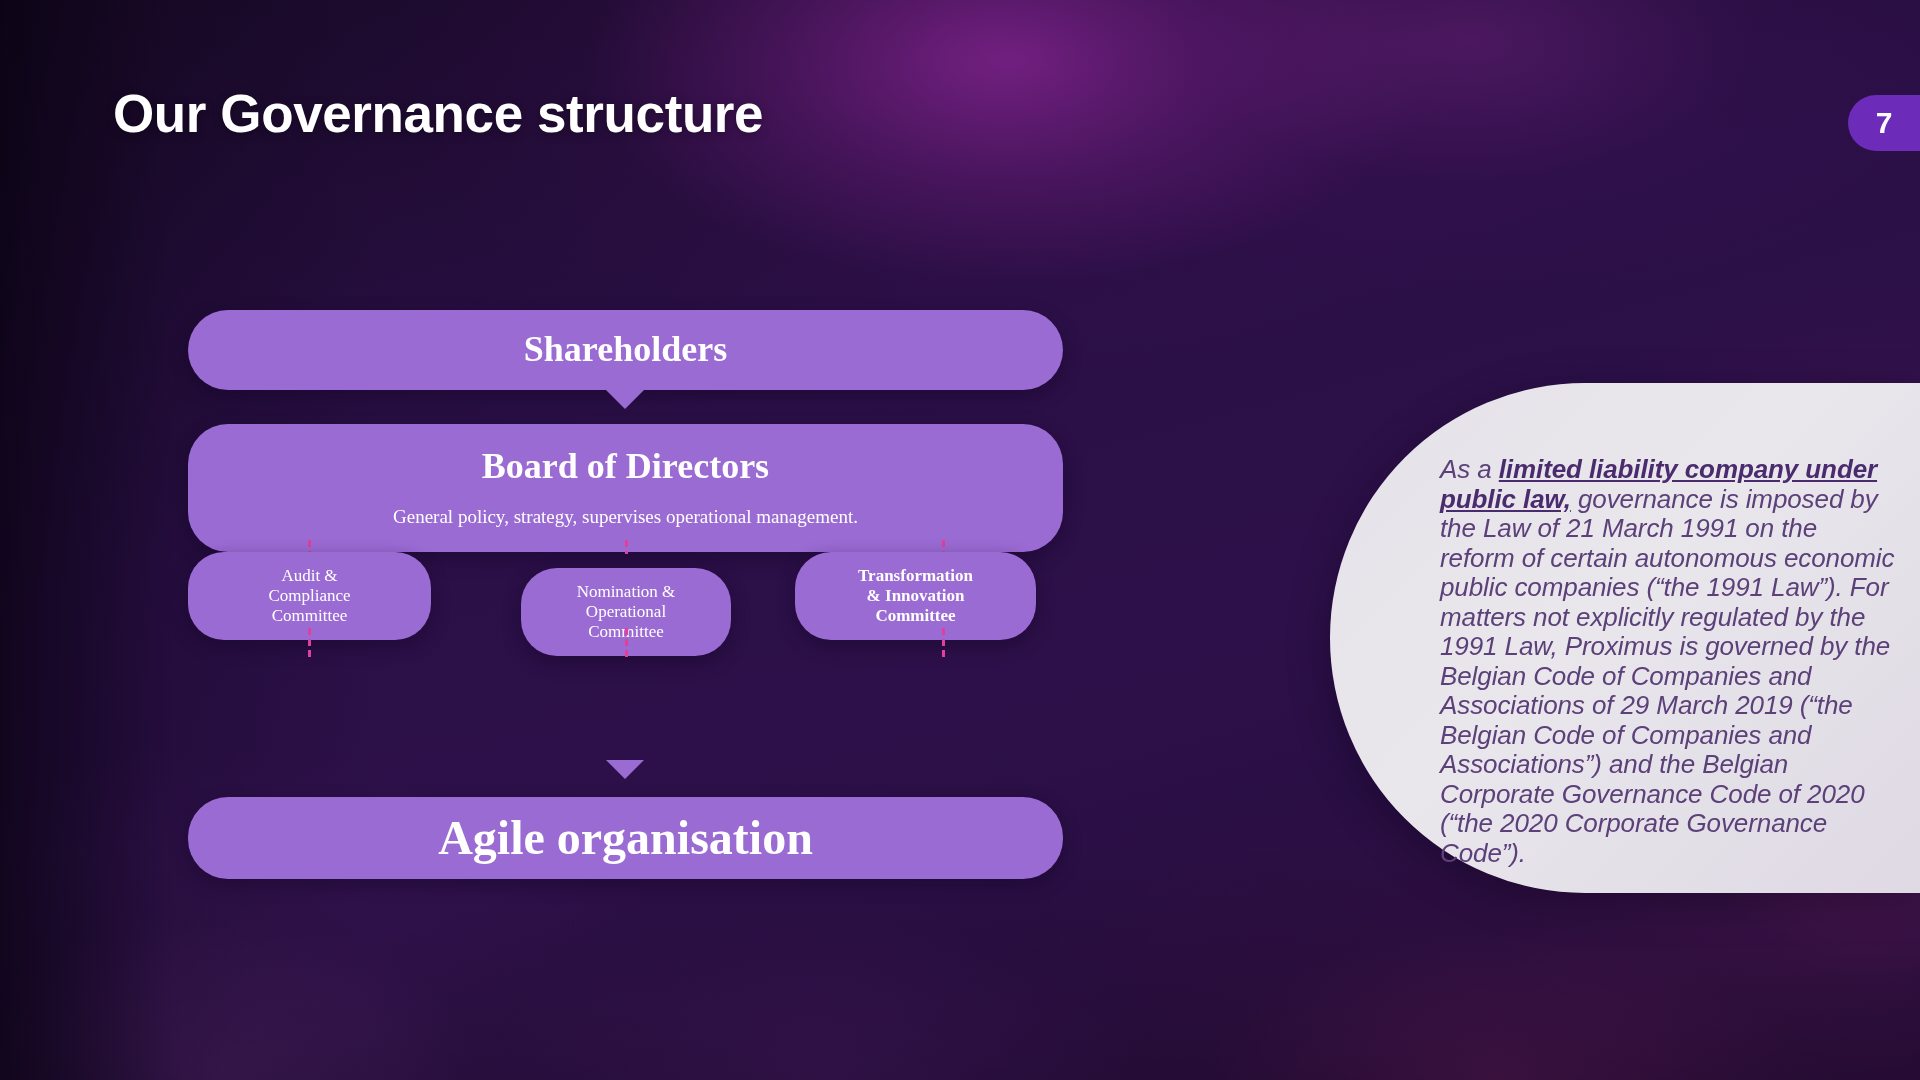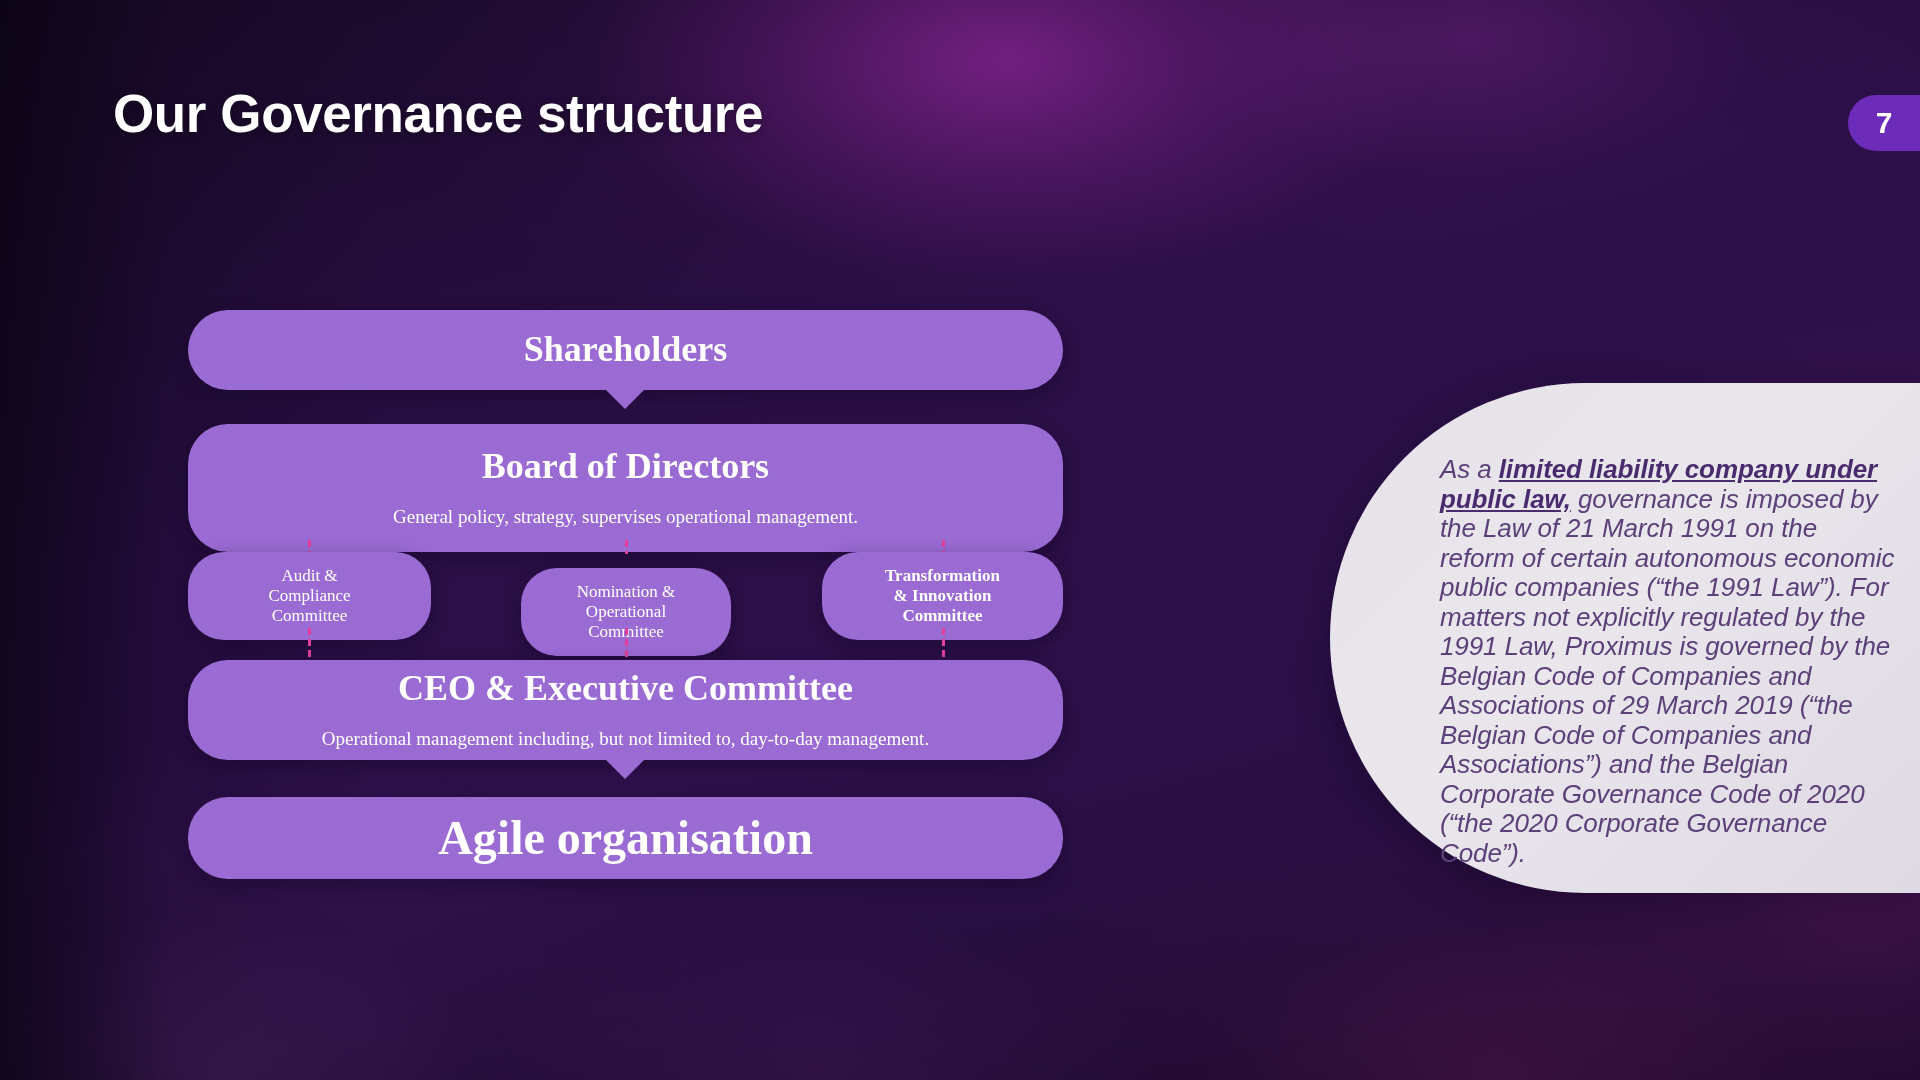--- a/index.html
+++ b/index.html
@@ -159,21 +159,21 @@
     border-radius: 36px;
     text-align: center;
   }
   .pill .ttl {
     font-size: 17px;
     line-height: 1.18;
   }
   .pill.reg .ttl { font-weight: normal; }
   #node-audit  { left: 0px;   width: 243px; }
   #node-nomrem { left: 333px; width: 210px; margin-top: 16px; }
-  #node-transf { left: 634px; width: 241px; }
+  #node-transf { left: 607px; width: 241px; }
 
   
   .tri {
     position: absolute;
     width: 0;
     height: 0;
     border-left: 19px solid transparent;
     border-right: 19px solid transparent;
     border-top: 19px solid #9B6BD4;
   }
@@ -278,24 +278,20 @@
         <span>Transformation</span><br>
         <span>&amp; Innovation</span><br>
         <span>Committee</span>
       </div>
     </div>
 
     <div class="dash" style="left:120px; top:328px; height:30px;"></div>
     <div class="dash" style="left:437px; top:328px; height:30px;"></div>
     <div class="dash" style="left:754px; top:328px; height:30px;"></div>
 
-    <div class="node bar" id="node-ceo">
-      <div class="ttl">CEO &amp; Executive Committee</div>
-      <div class="sub">Operational management including, but not limited to, day-to-day management.</div>
-    </div>
     <div class="tri" style="left:418px; top:460px;"></div>
 
     <div class="node bar" id="node-agile">
       <div class="ttl">Agile organisation</div>
     </div>
   </div>
 
   <div id="info-panel">
     <div id="info-text">
       <span>As a </span><span class="lead">limited liability company under public law,</span><span> governance is imposed by the Law of 21 March 1991 on the reform of certain autonomous economic public companies (“the 1991 Law”). For matters not explicitly regulated by the 1991 Law, Proximus is governed by the Belgian Code of Companies and Associations of 29 March 2019 (“the Belgian Code of Companies and Associations”) and the Belgian Corporate Governance Code of 2020 (“the 2020 Corporate Governance Code”).</span>

